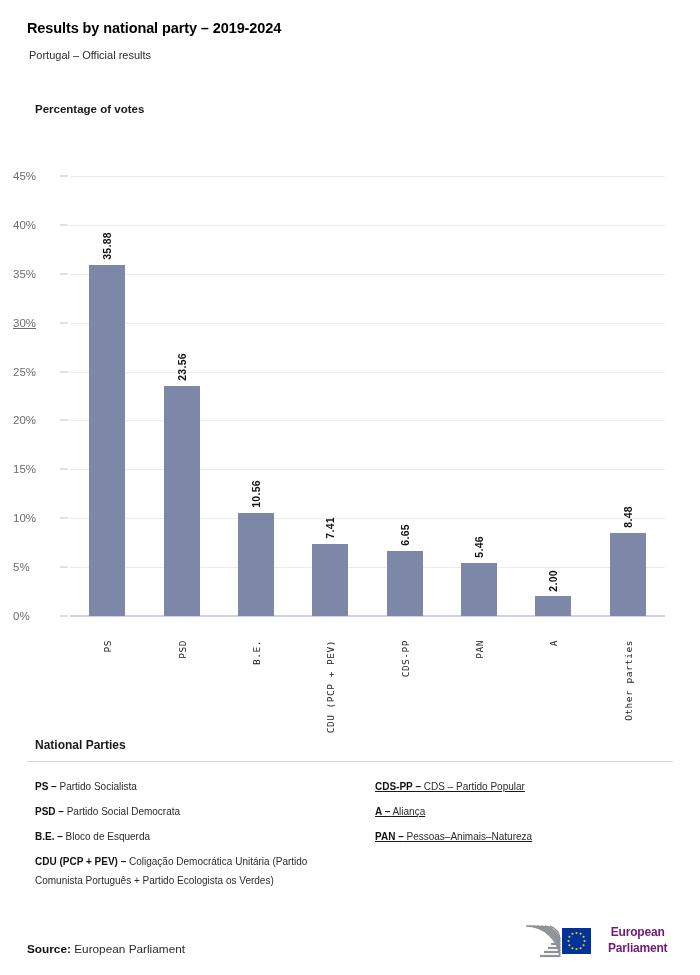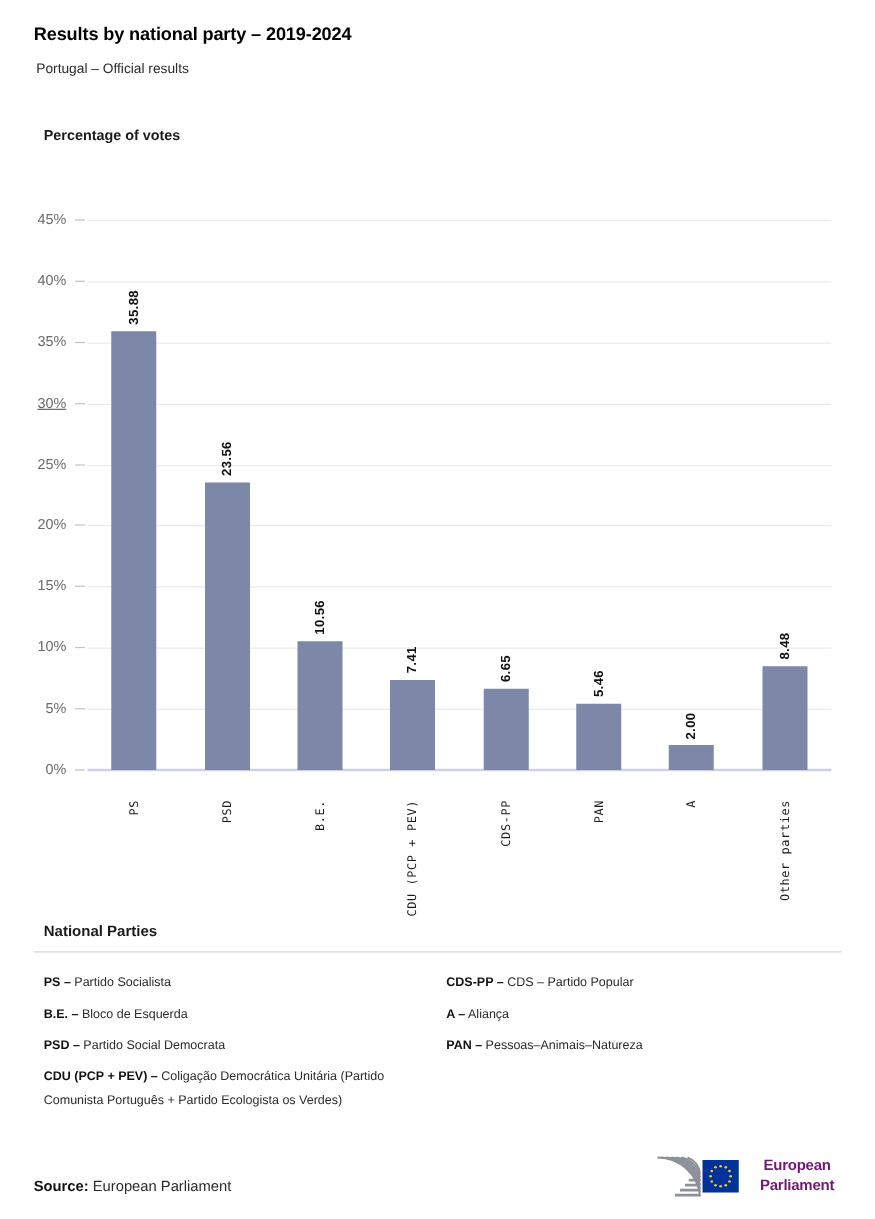--- a/index.html
+++ b/index.html
@@ -33,21 +33,21 @@
   .plot-area {
     position: absolute; left: 70px; top: 16px;
     width: 595px; height: 440px;
   }
   .gridline {
     position: absolute; left: 0; width: 100%; height: 1px;
     background: #ebebeb;
   }
   .gridline.baseline { background: #ccd2e4; height: 2px; }
   .ytick-label {
-    position: absolute; right: 0; width: 40px; text-align: right;
+    position: absolute; right: 0; width: 40px; 
     font-size: 11.5px; color: #6b6b6b; transform: translateY(-50%);
   }
   .ytick-mark {
     position: absolute; width: 8px; height: 1px; background: #c4c4c4;
     transform: translateY(-50%);
   }
   .bar {
     position: absolute; bottom: 0; width: 36px;
     background: #7d87a8;
   }
@@ -71,21 +71,21 @@
     margin-left: 35px; font-size: 12px; font-weight: bold; color: #1a1a1a;
   }
   .legend-rule {
     margin: 9px 27px 0 27px; height: 1px; background: #d8d8d8;
   }
   .legend-cols {
     position: relative; margin-top: 15px; padding: 0 27px 0 35px;
   }
   .legend-col { position: absolute; top: 0; }
   .legend-col.left { left: 35px; width: 320px; }
-  .legend-col.right { left: 357px; width: 320px; }
+  .legend-col.right { left: 375px; width: 320px; text-decoration: underline; }
   .legend-item {
     font-size: 10px; line-height: 19px; color: #2b2b2b;
     margin-bottom: 6px;
   }
   .legend-item .abbr { font-weight: bold; color: #111111; }
 
   
   .footer { position: absolute; left: 0; top: 935px; width: 700px; height: 40px; }
   .source {
     position: absolute; left: 27px; top: 7px; font-size: 11.8px; color: #2b2b2b;
@@ -168,22 +168,22 @@
         <div class="xtick-label" style="left: 552.812px;">Other parties</div>
       </div>
   </div>
 
   <div class="legend">
     <div class="legend-title">National Parties</div>
     <div class="legend-rule"></div>
     <div class="legend-cols">
       <div class="legend-col left" id="legend-left">
           <div class="legend-item"><span class="abbr">PS –</span><span> Partido Socialista</span></div>
+          <div class="legend-item"><span class="abbr">PSD –</span><span> Partido Social Democrata</span></div>
           <div class="legend-item"><span class="abbr">B.E. –</span><span> Bloco de Esquerda</span></div>
-          <div class="legend-item"><span class="abbr">PSD –</span><span> Partido Social Democrata</span></div>
           <div class="legend-item"><span class="abbr">CDU (PCP + PEV) –</span><span> Coligação Democrática Unitária (Partido Comunista Português + Partido Ecologista os Verdes)</span></div>
         </div>
       <div class="legend-col right" id="legend-right">
           <div class="legend-item"><span class="abbr">CDS-PP –</span><span> CDS – Partido Popular</span></div>
           <div class="legend-item"><span class="abbr">A –</span><span> Aliança</span></div>
           <div class="legend-item"><span class="abbr">PAN –</span><span> Pessoas–Animais–Natureza</span></div>
         </div>
     </div>
   </div>
 

